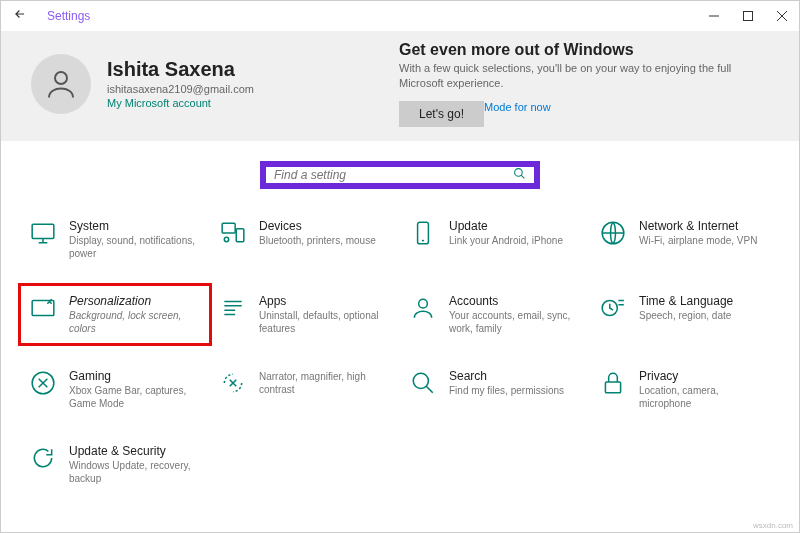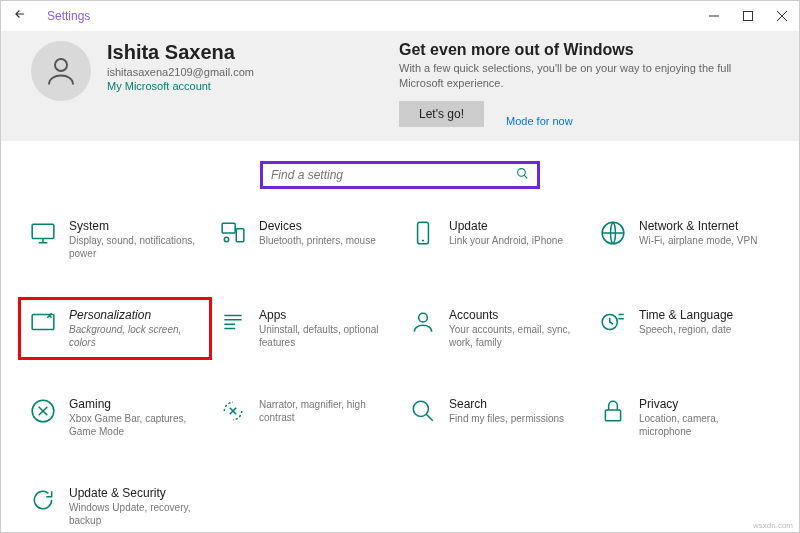--- a/index.html
+++ b/index.html
@@ -3,36 +3,36 @@
   <meta charset="utf-8">
   <style>
     * { margin: 0; padding: 0; box-sizing: border-box; font-family: "Segoe UI", sans-serif; }
     body { width: 800px; height: 533px; background: #fff; border: 1px solid #ccc; position: relative; overflow: hidden; }
     .titlebar { height: 30px; display: flex; align-items: center; padding: 0 0 0 12px; }
     .titlebar .back { width: 20px; font-size: 16px; color: #333; cursor: pointer; }
     .titlebar .title { font-size: 12px; margin-left: 14px; color: #8b5cf6; }
     .titlebar .win-controls { margin-left: auto; display: flex; }
     .win-btn { width: 34px; height: 30px; display: flex; align-items: center; justify-content: center; font-size: 10px; color: #333; }
     .header { background: #f0f0f0; padding: 10px 30px 14px 30px; display: flex; justify-content: space-between; }
-    .account { display: flex; gap: 16px; align-items: flex-start; }
+    .account { display: flex; gap: 16px; align-items: center; }
     .avatar { width: 60px; height: 60px; border-radius: 50%; background: #d9d9d9; display: flex; align-items: center; justify-content: center; }
     .account-info .name { font-size: 20px; font-weight: 600; color: #222; }
     .account-info .email { font-size: 11px; color: #666; margin-top: 2px; }
     .account-info .ms-link { font-size: 11px; color: #008272; margin-top: 2px; cursor: pointer; }
     .promo { width: 370px; }
     .promo .promo-title { font-size: 16px; font-weight: 700; color: #222; }
     .promo .promo-sub { font-size: 11px; color: #666; margin-top: 2px; line-height: 1.35; }
-    .promo-actions { margin-top: 10px; display: flex; gap: 22px; align-items: flex-end; }
+    .promo-actions { margin-top: 10px; display: flex; align-items: flex-start; }
     .letsgo-btn { background: #ccc; border: none; padding: 6px 20px; font-size: 12px; color: #222; cursor: pointer; }
     .skip-link { font-size: 11px; color: #0078d4; cursor: pointer; }
     .search-wrap { display: flex; justify-content: center; margin: 20px 0 26px 0; }
-    .search-box { width: 280px; height: 28px; border: 3px solid #6d28d9; display: flex; align-items: center; padding: 0 8px; }
+    .search-box { width: 280px; height: 28px; border: 6px solid #6d28d9; display: flex; padding: 0 8px; }
     .search-box input { border: none; outline: none; flex: 1; font-size: 12px; color: #666; font-style: italic; background: transparent; }
     .search-box .search-ic { color: #008272; font-size: 12px; }
-    .grid { display: grid; grid-template-columns: repeat(4, 1fr); gap: 40px 10px; padding: 0 24px; }
+    .grid { display: grid; grid-template-columns: repeat(4, 1fr); gap: 26px 10px; padding: 0 24px; }
     .cat { display: flex; gap: 12px; cursor: pointer; padding: 4px; }
     .cat.highlighted { outline: 3px solid #e30b0b; outline-offset: 4px; font-style: italic; }
     .cat-icon { width: 28px; height: 28px; flex-shrink: 0; color: #008272; display: flex; align-items: center; justify-content: center; }
     .cat-icon svg { width: 26px; height: 26px; }
     .cat-txt .cat-title { font-size: 12px; color: #222; }
     .cat-txt .cat-desc { font-size: 10px; color: #777; line-height: 1.3; margin-top: 1px; max-width: 130px; }
     .watermark { position: absolute; bottom: 2px; right: 6px; font-size: 8px; color: #bbb; }
   </style>
 </head>
 <body>

